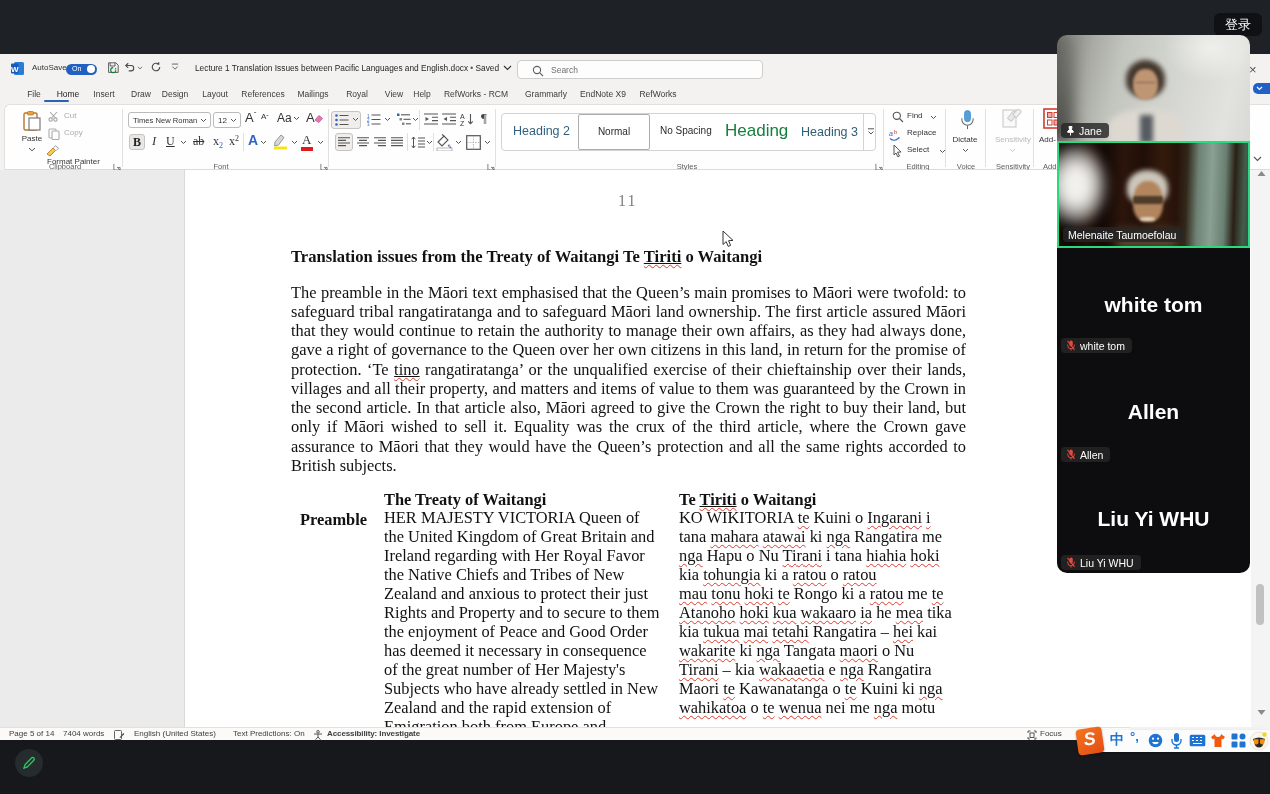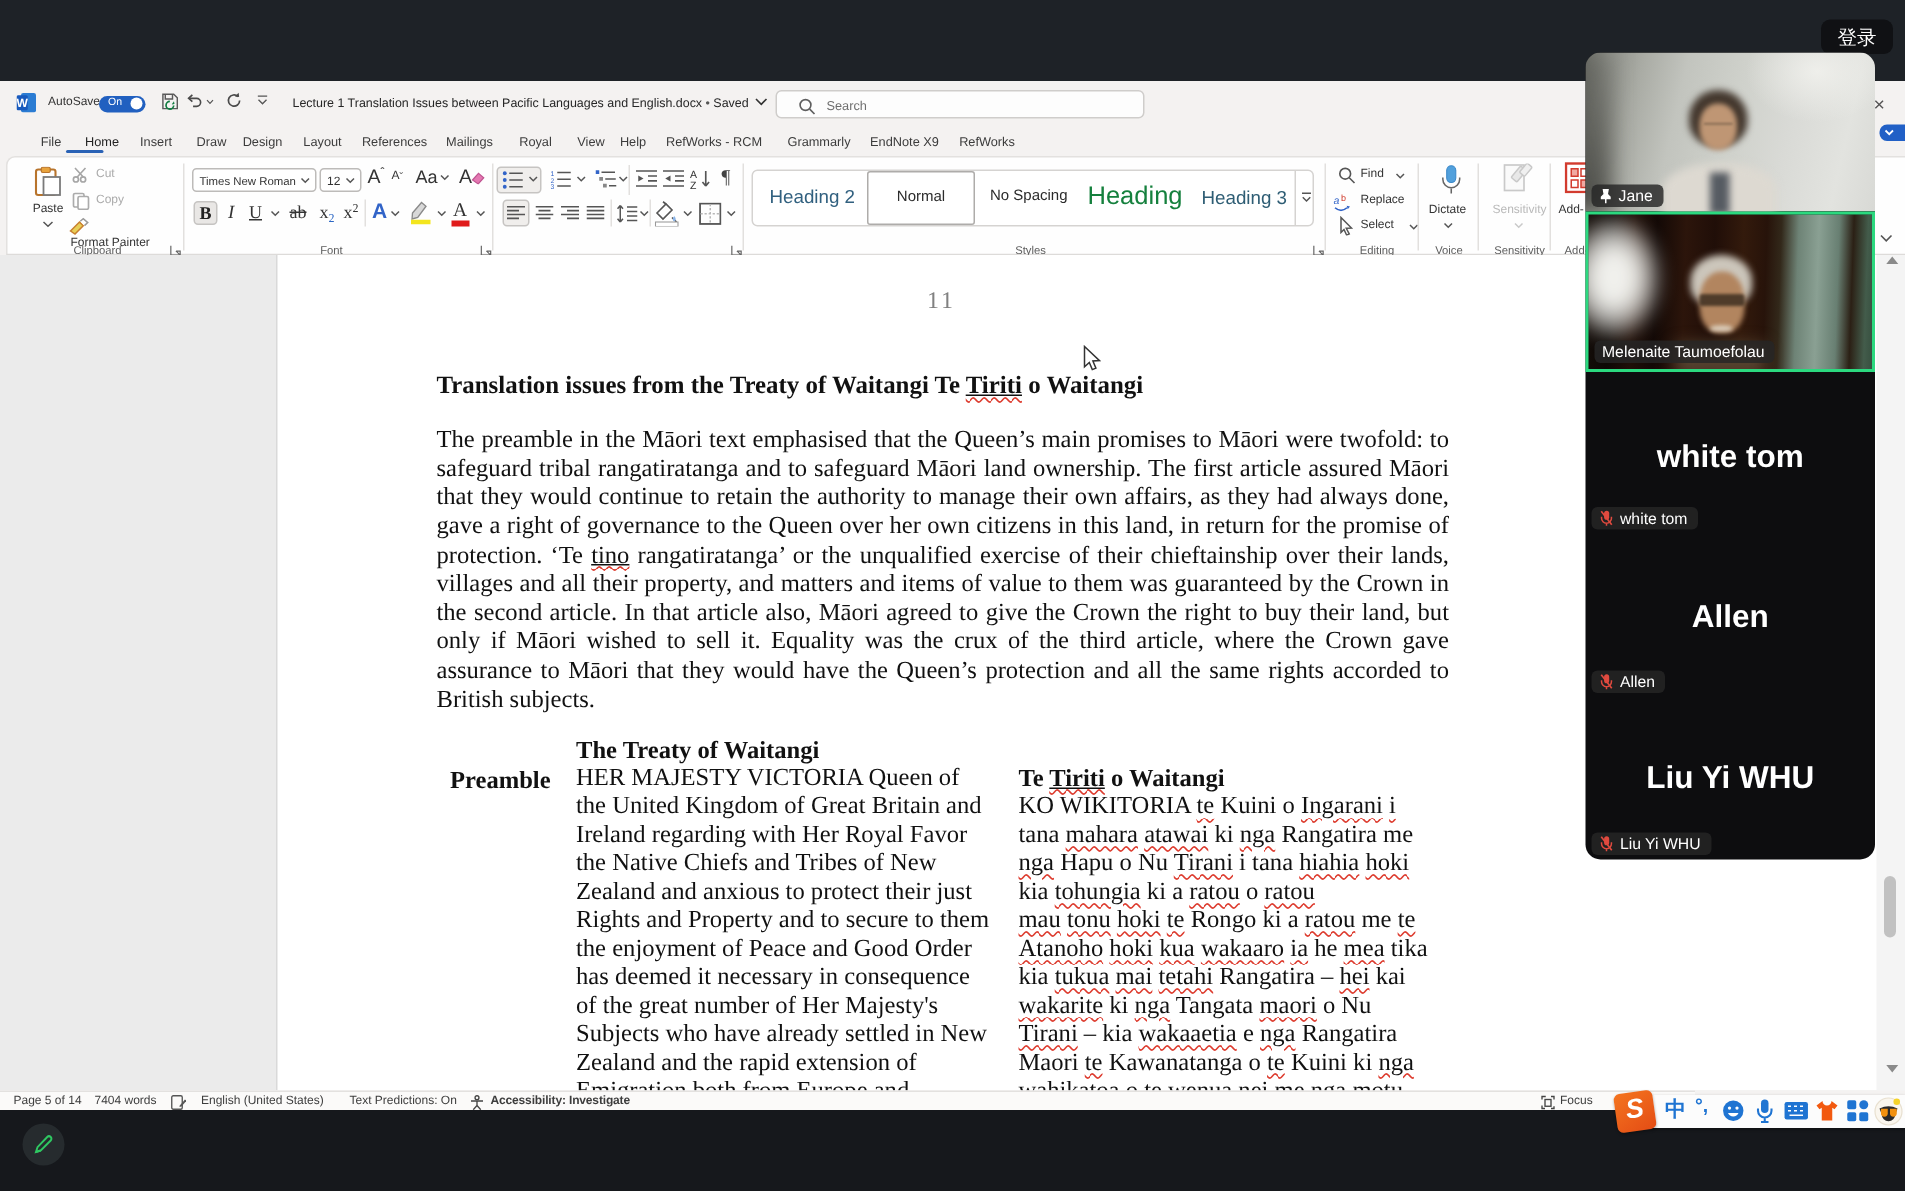--- a/index.html
+++ b/index.html
@@ -404,21 +404,21 @@
           <div>Zealand and anxious to protect their just</div>
           <div>Rights and Property and to secure to them</div>
           <div>the enjoyment of Peace and Good Order</div>
           <div>has deemed it necessary in consequence</div>
           <div>of the great number of Her Majesty's</div>
           <div>Subjects who have already settled in New</div>
           <div>Zealand and the rapid extension of</div>
           <div>Emigration both from Europe and</div>
         </div>
         <div class="abs" style="left:679px; top:320.5px; width:285px; line-height:18.95px;">
-          <div style="font-weight:bold;margin-top:19px;">Te <span class="usq"><span class="sq">Tiriti</span></span> o Waitangi</div>
+          <div style="font-weight:bold;">Te <span class="usq"><span class="sq">Tiriti</span></span> o Waitangi</div>
           <div>KO WIKITORIA <i class="sq">te</i> Kuini o <i class="sq">Ingarani</i> <i class="sq">i</i></div>
           <div>tana <i class="sq">mahara</i> <i class="sq">atawai</i> ki <i class="sq">nga</i> Rangatira me</div>
           <div><i class="sq">nga</i> Hapu o Nu <i class="sq">Tirani</i> i tana <i class="sq">hiahia</i> <i class="sq">hoki</i></div>
           <div>kia <i class="sq">tohungia</i> ki a <i class="sq">ratou</i> o <i class="sq">ratou</i></div>
           <div><i class="sq">mau</i> <i class="sq">tonu</i> <i class="sq">hoki</i> <i class="sq">te</i> Rongo ki a <i class="sq">ratou</i> me <i class="sq">te</i></div>
           <div><i class="sq">Atanoho</i> <i class="sq">hoki</i> <i class="sq">kua</i> <i class="sq">wakaaro</i> <i class="sq">ia</i> he <i class="sq">mea</i> tika</div>
           <div>kia <i class="sq">tukua</i> <i class="sq">mai</i> <i class="sq">tetahi</i> Rangatira – <i class="sq">hei</i> kai</div>
           <div><i class="sq">wakarite</i> ki <i class="sq">nga</i> Tangata <i class="sq">maori</i> o Nu</div>
           <div><i class="sq">Tirani</i> – kia <i class="sq">wakaaetia</i> e <i class="sq">nga</i> Rangatira</div>
           <div>Maori <i class="sq">te</i> Kawanatanga o <i class="sq">te</i> Kuini ki <i class="sq">nga</i></div>

